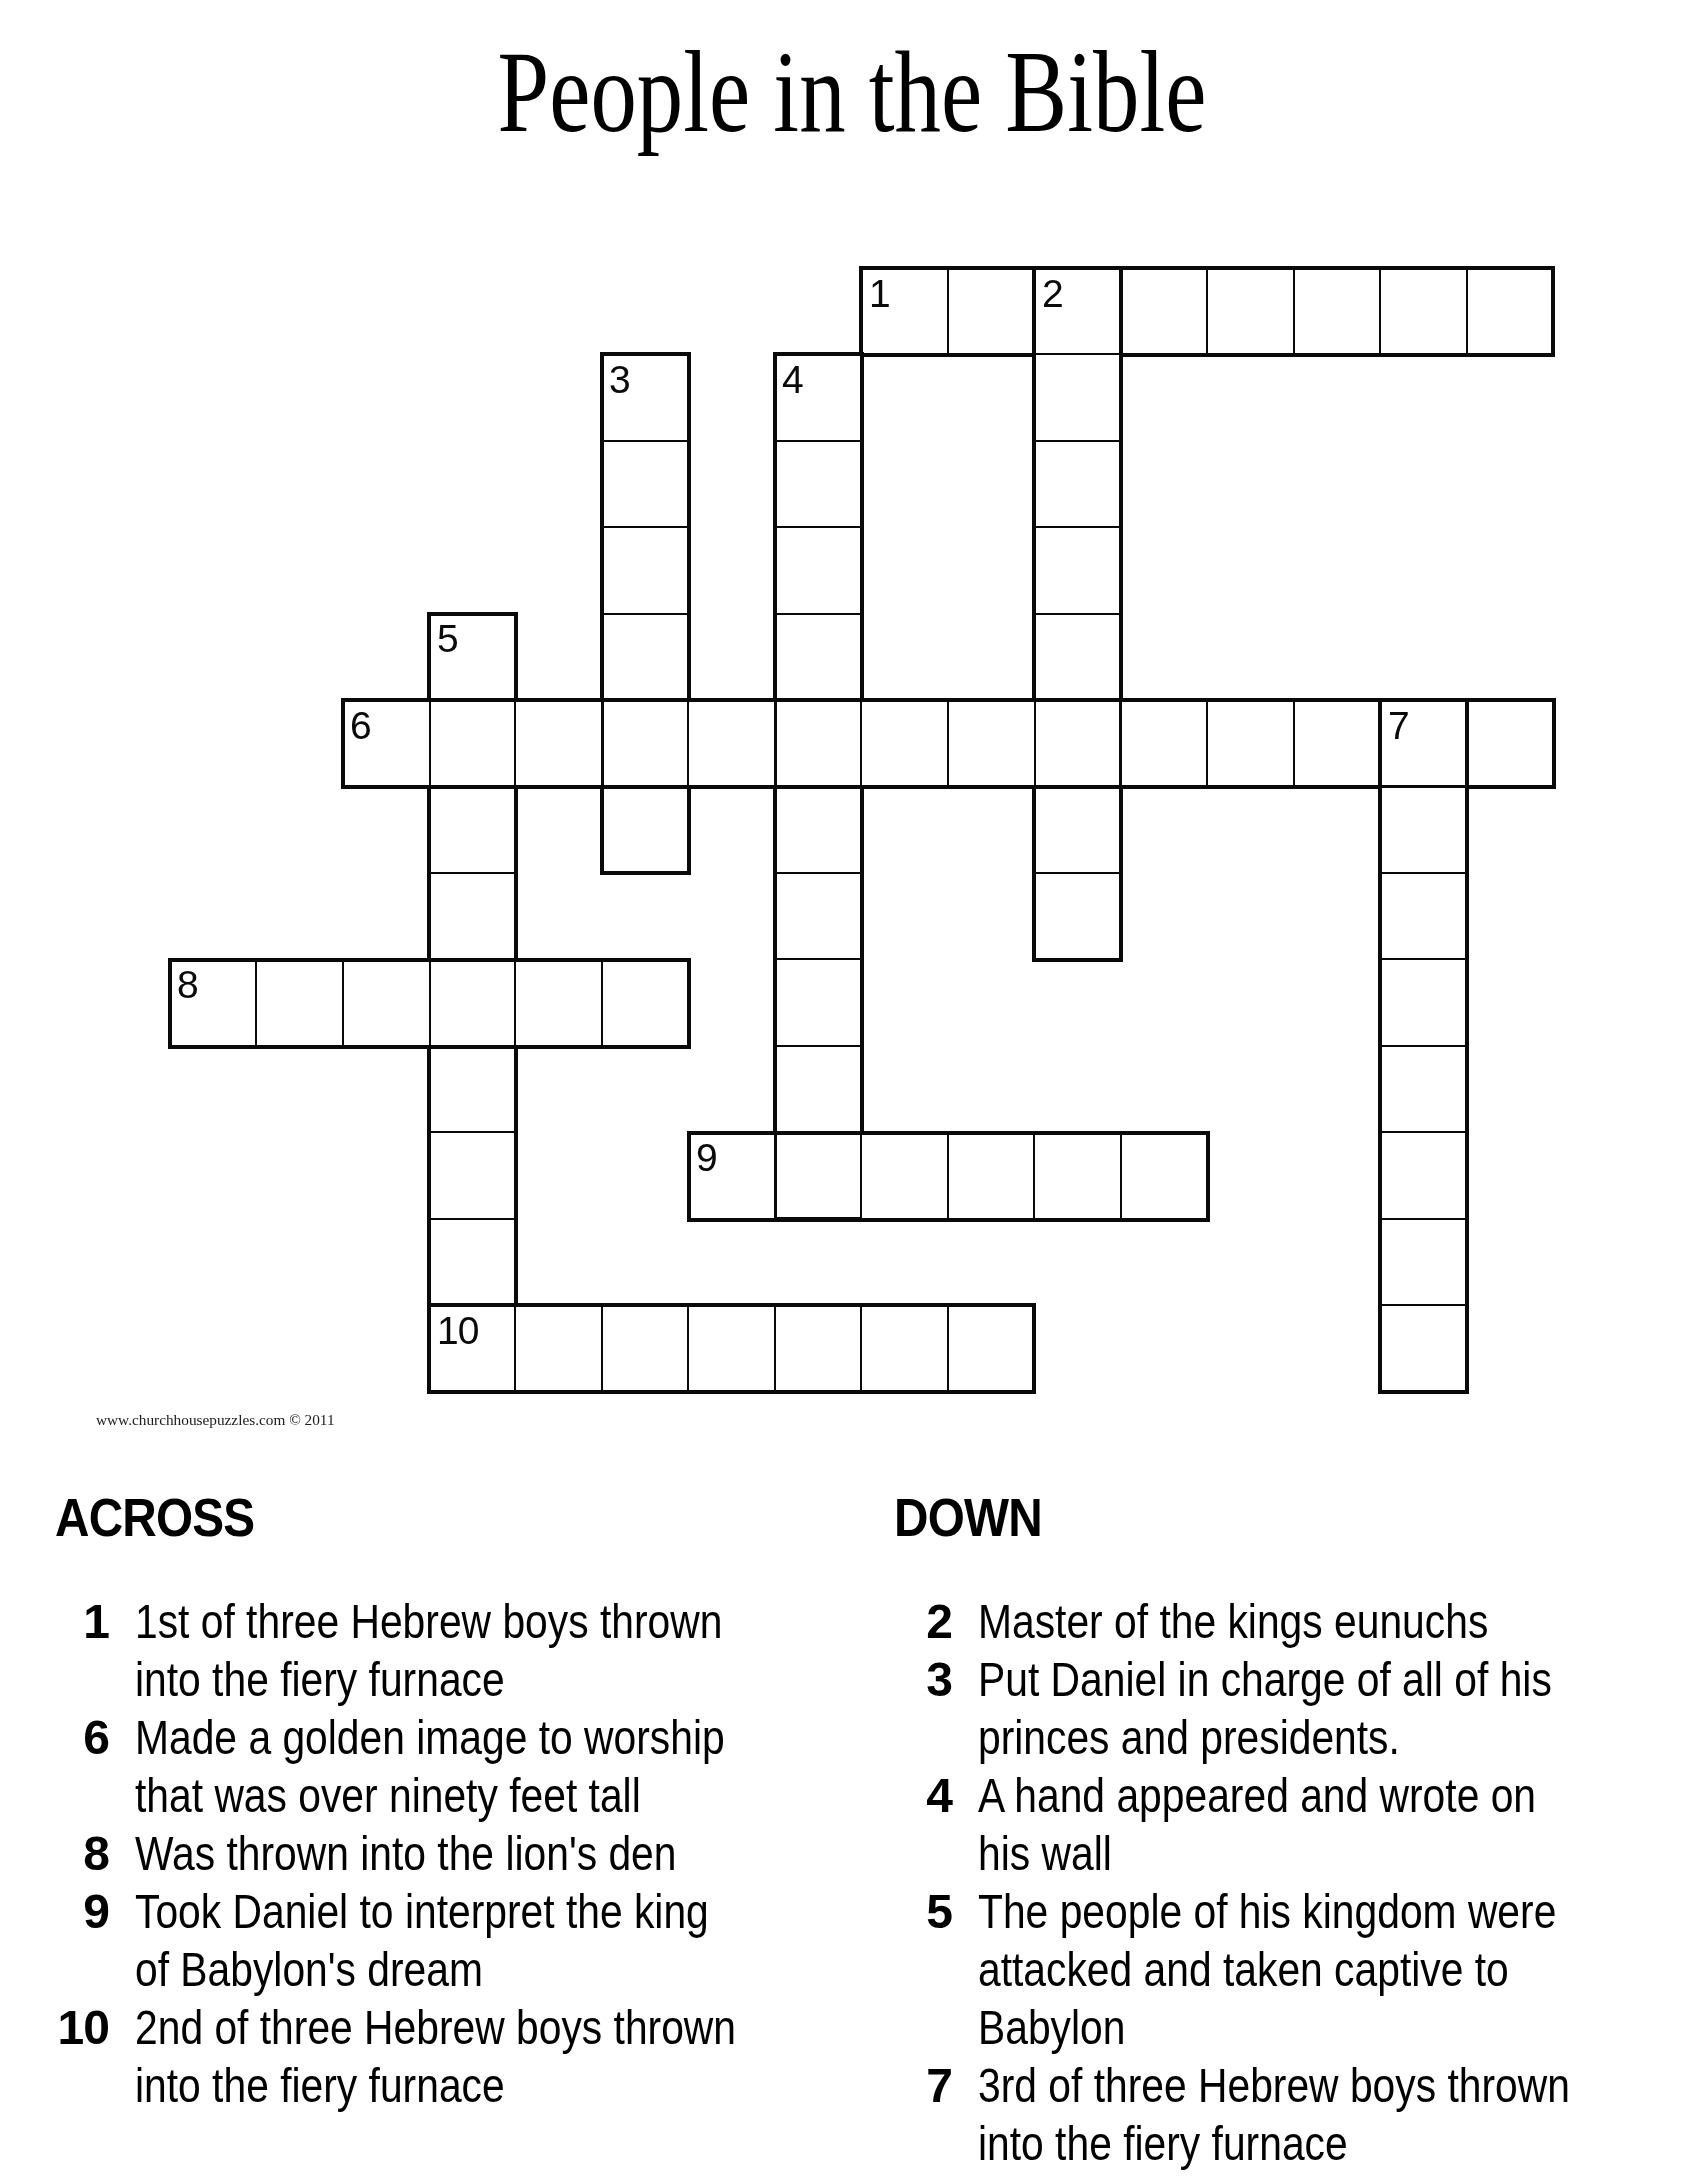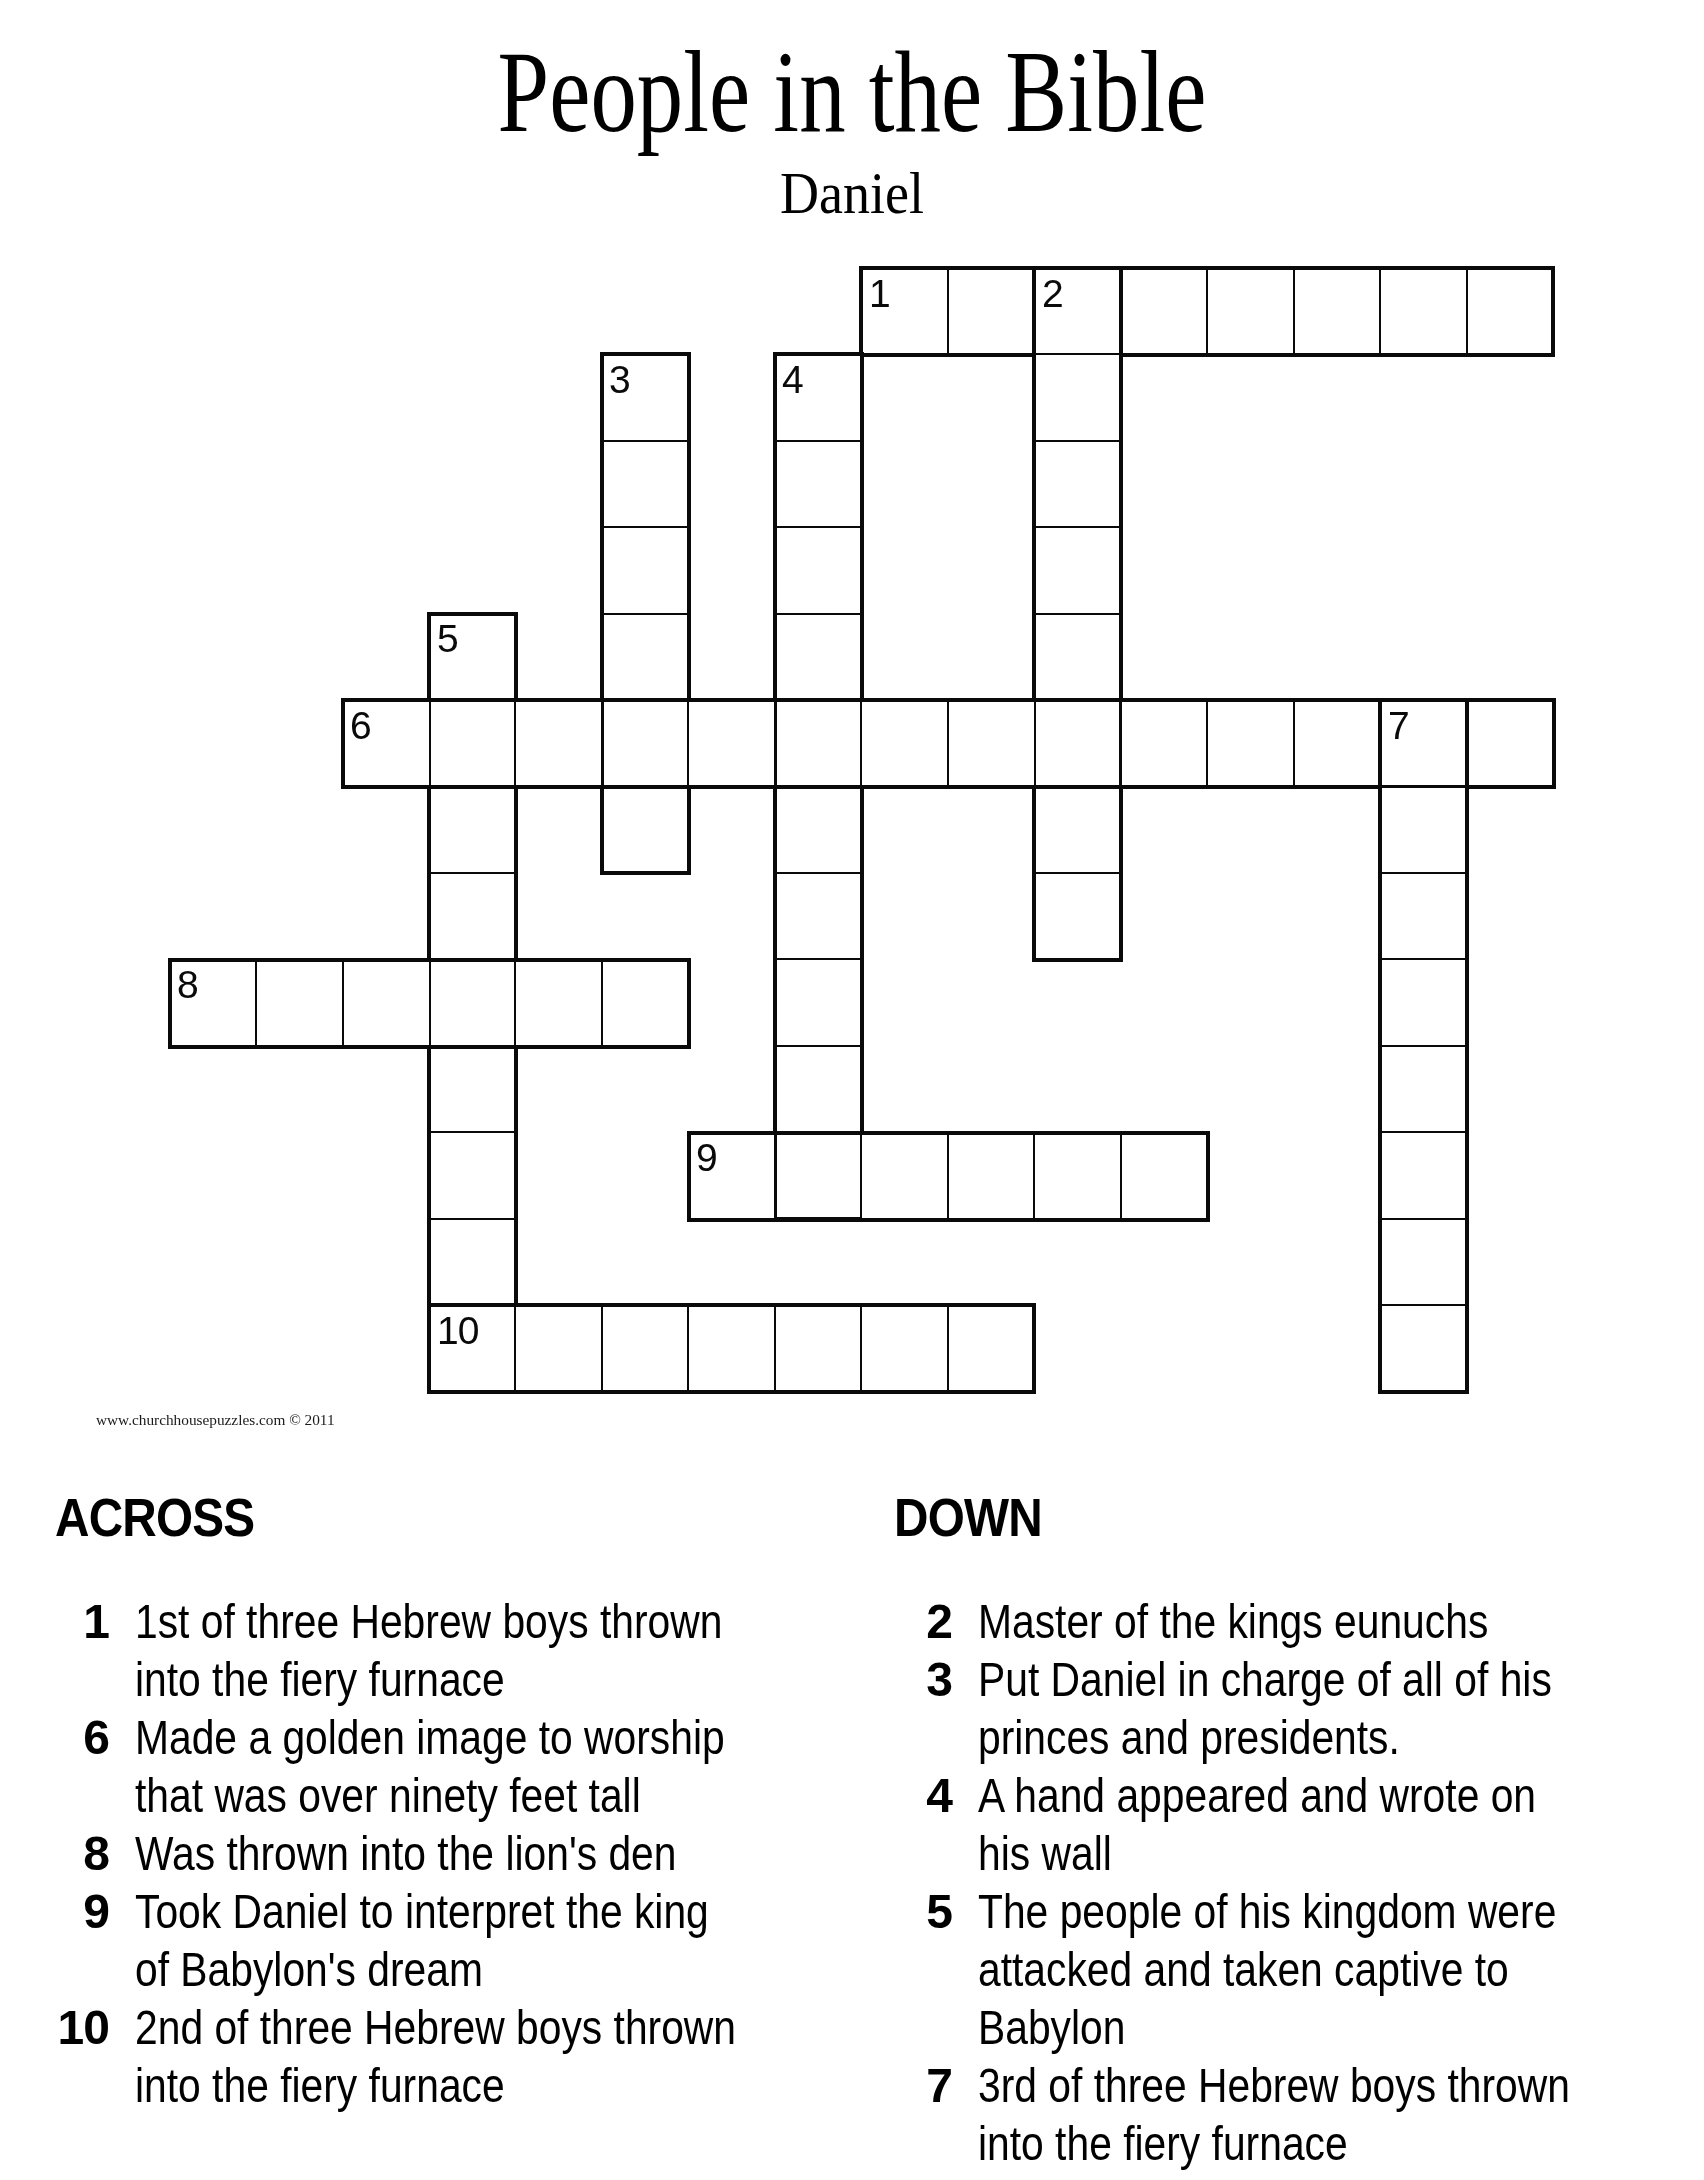--- a/index.html
+++ b/index.html
@@ -112,23 +112,20 @@
 </style>
 </head>
 <body>
 
 <div class="page">
 
   <div class="title-wrap">
     <span class="title-text">People in the Bible</span>
   </div>
 
-  <div class="subtitle-wrap">
-    <span class="subtitle-text">Daniel</span>
-  </div>
 
   <div id="grid">
       <div class="cell" style="left: 860px; top: 260px; width: 89px; height: 89px;"></div>
       <div class="cell" style="left: 947px; top: 260px; width: 89px; height: 89px;"></div>
       <div class="cell" style="left: 1033px; top: 260px; width: 89px; height: 89px;"></div>
       <div class="cell" style="left: 1120px; top: 260px; width: 89px; height: 89px;"></div>
       <div class="cell" style="left: 1206px; top: 260px; width: 89px; height: 89px;"></div>
       <div class="cell" style="left: 1293px; top: 260px; width: 89px; height: 89px;"></div>
       <div class="cell" style="left: 1379px; top: 260px; width: 89px; height: 89px;"></div>
       <div class="cell" style="left: 1466px; top: 260px; width: 89px; height: 89px;"></div>

